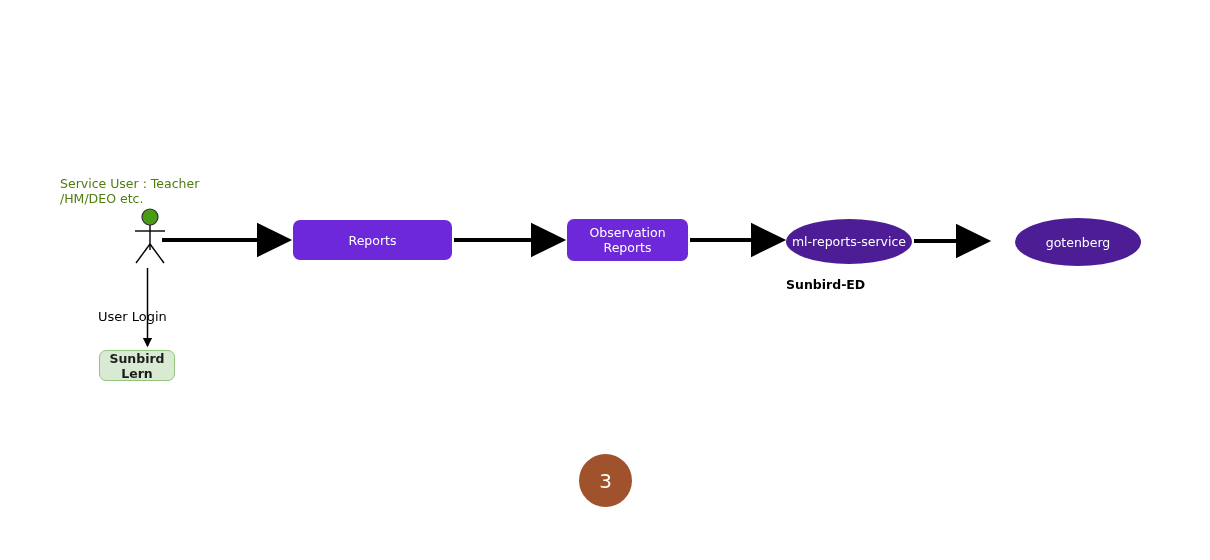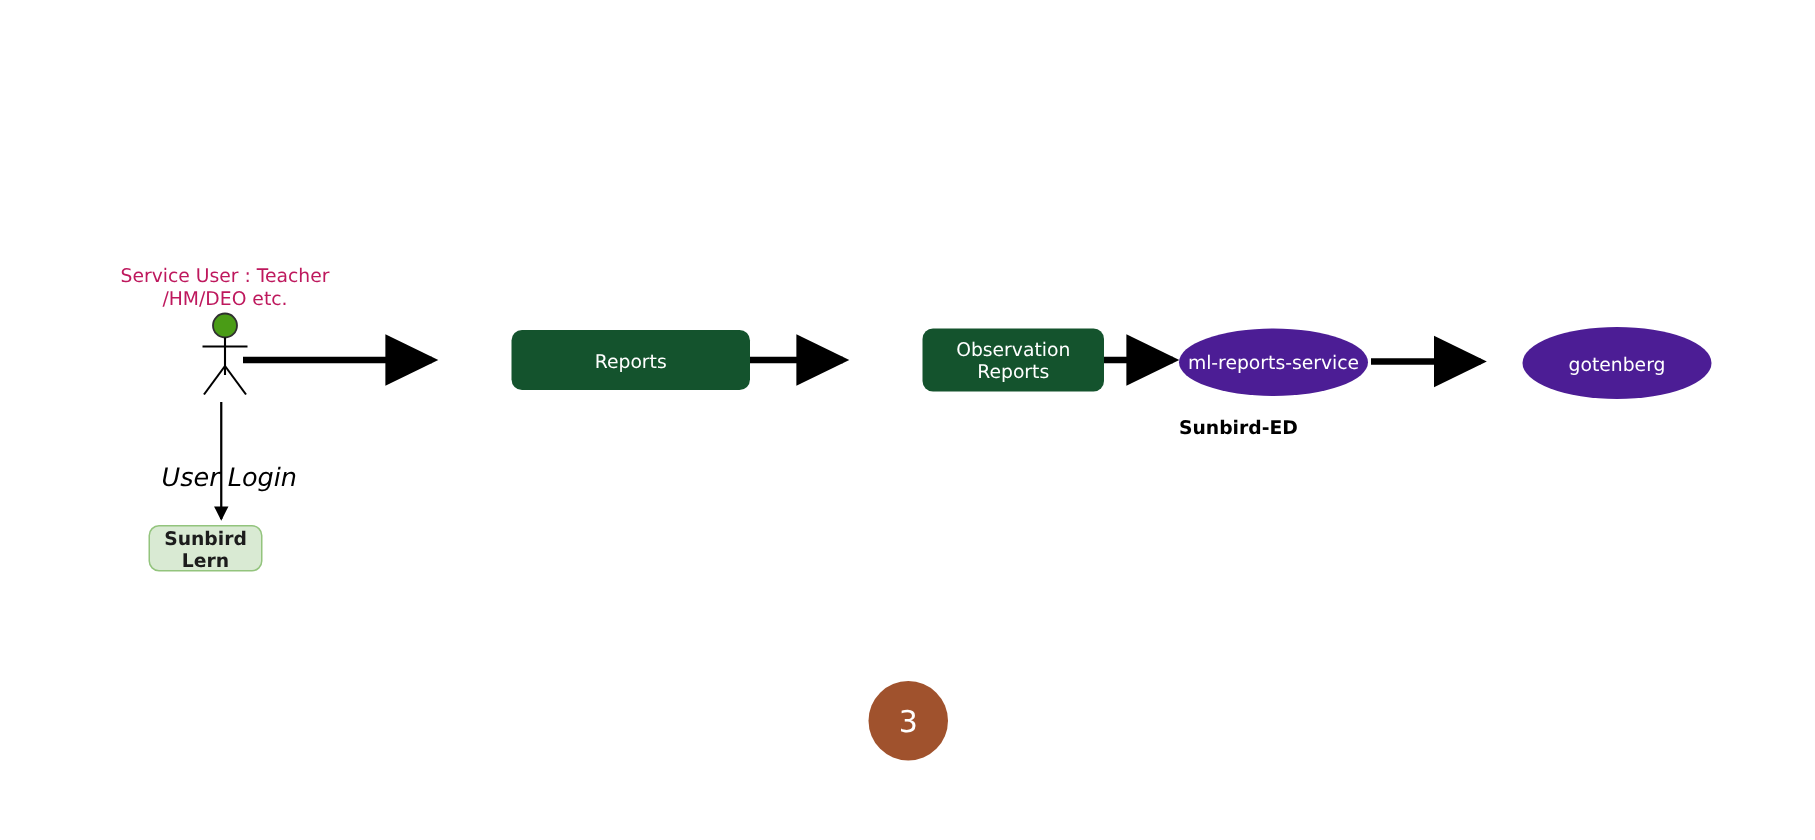--- a/index.html
+++ b/index.html
@@ -37,42 +37,40 @@
     left: 60px;
     top: 176px;
     width: 180px;
     height: 105px;
   }
   #actor-caption {
     position: absolute;
     left: 0;
     top: 0;
     width: 180px;
-    text-align: center;
     font-size: 12.5px;
     line-height: 15px;
-    color: #be185d;
+    color: #4d7c0f;
     white-space: pre-line;
   }
   #actor-figure {
     position: absolute;
     left: 68px;
     top: 32px;
     width: 44px;
     height: 62px;
   }
 
   
   .box-blue {
-    background: #14532d;
+    background: #6d28d9;
     border-radius: 7px;
     color: #ffffff;
     font-size: 12.5px;
     line-height: 15px;
-    margin-left: 48px;
   }
   #node-reports {
     left: 293px;
     top: 220px;
     width: 159px;
     height: 40px;
   }
   #node-observation-reports {
     left: 567px;
     top: 219px;
@@ -122,24 +120,23 @@
     border-radius: 7px;
     color: #1c1c1c;
     font-size: 12.5px;
     font-weight: bold;
   }
   #label-user-login {
     position: absolute;
     left: 98px;
     top: 309px;
     width: 100px;
-    text-align: right;
-    font-size: 17px;
+    text-align: left;
+    font-size: 13px;
     color: #000;
-    font-style: italic;
   }
 
   
   #slide-number-badge {
     position: absolute;
     left: 579px;
     top: 454px;
     width: 53px;
     height: 53px;
     border-radius: 50%;

